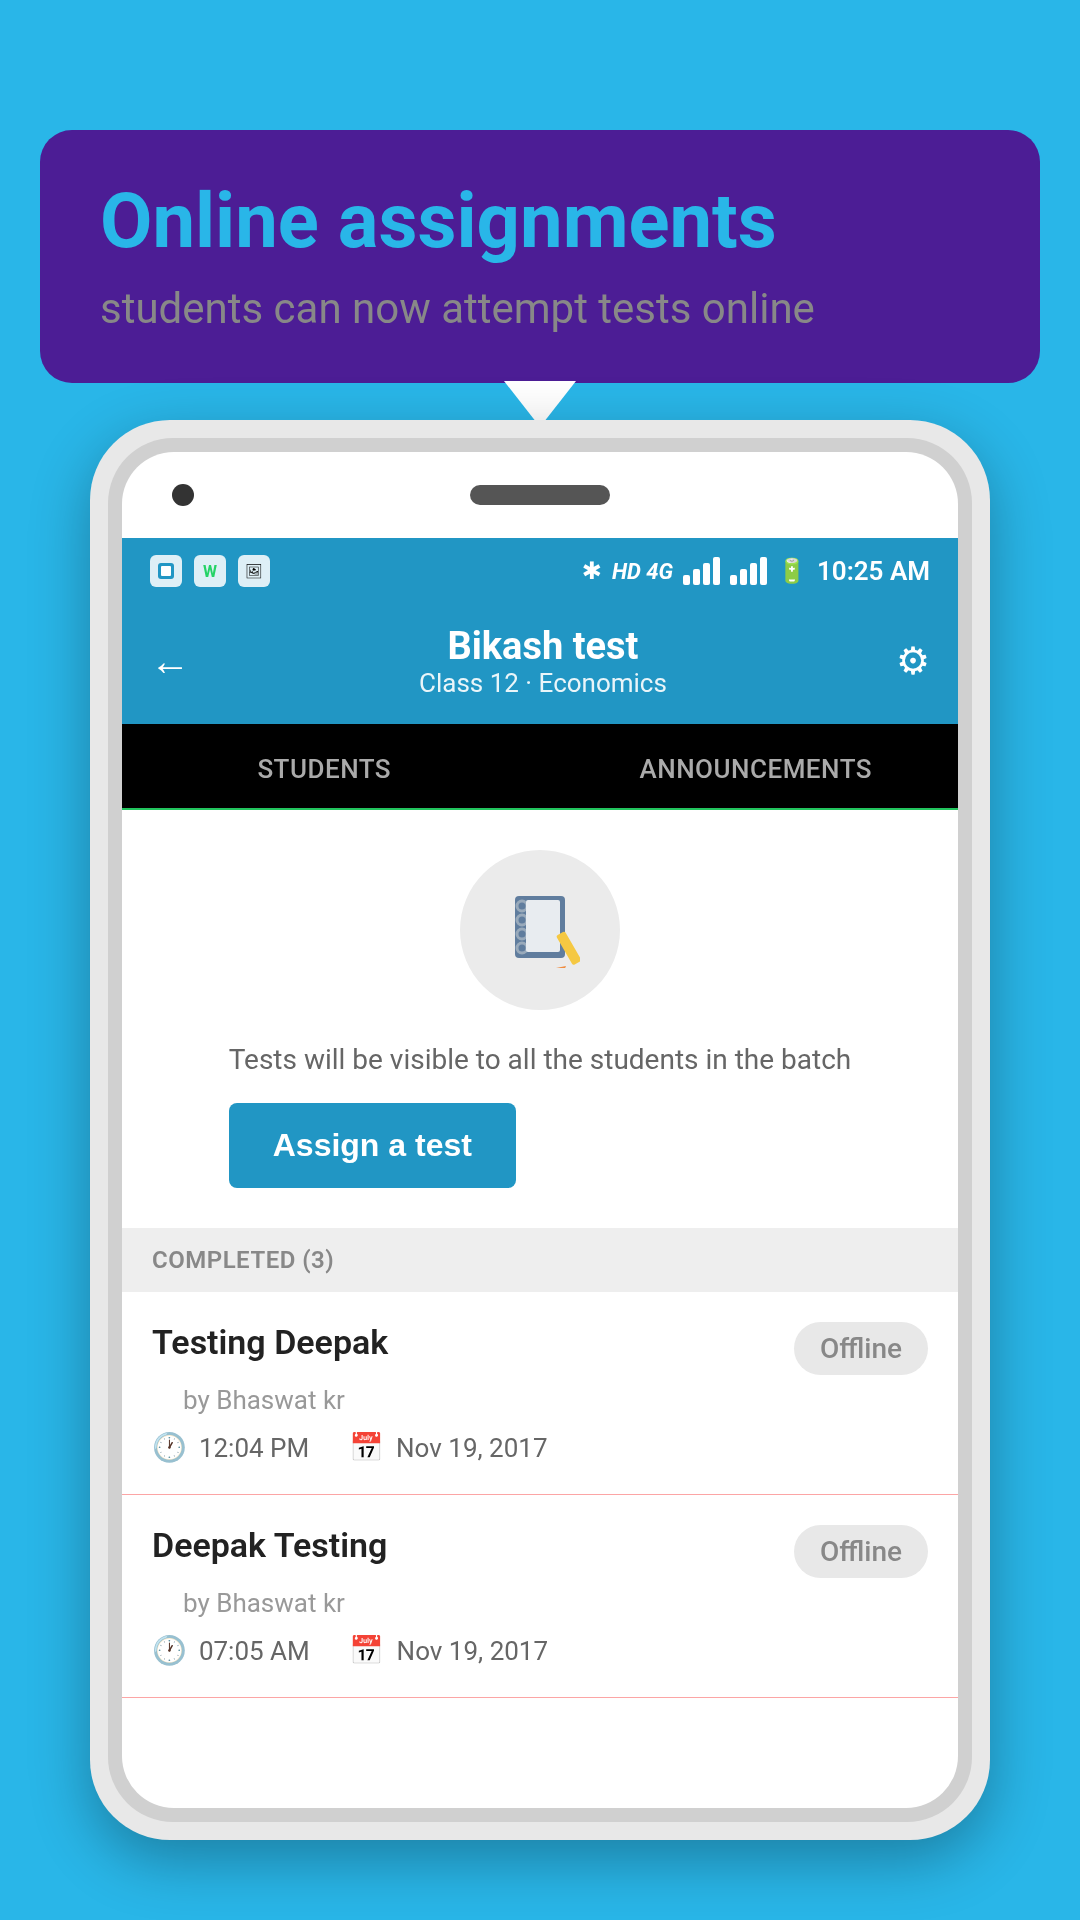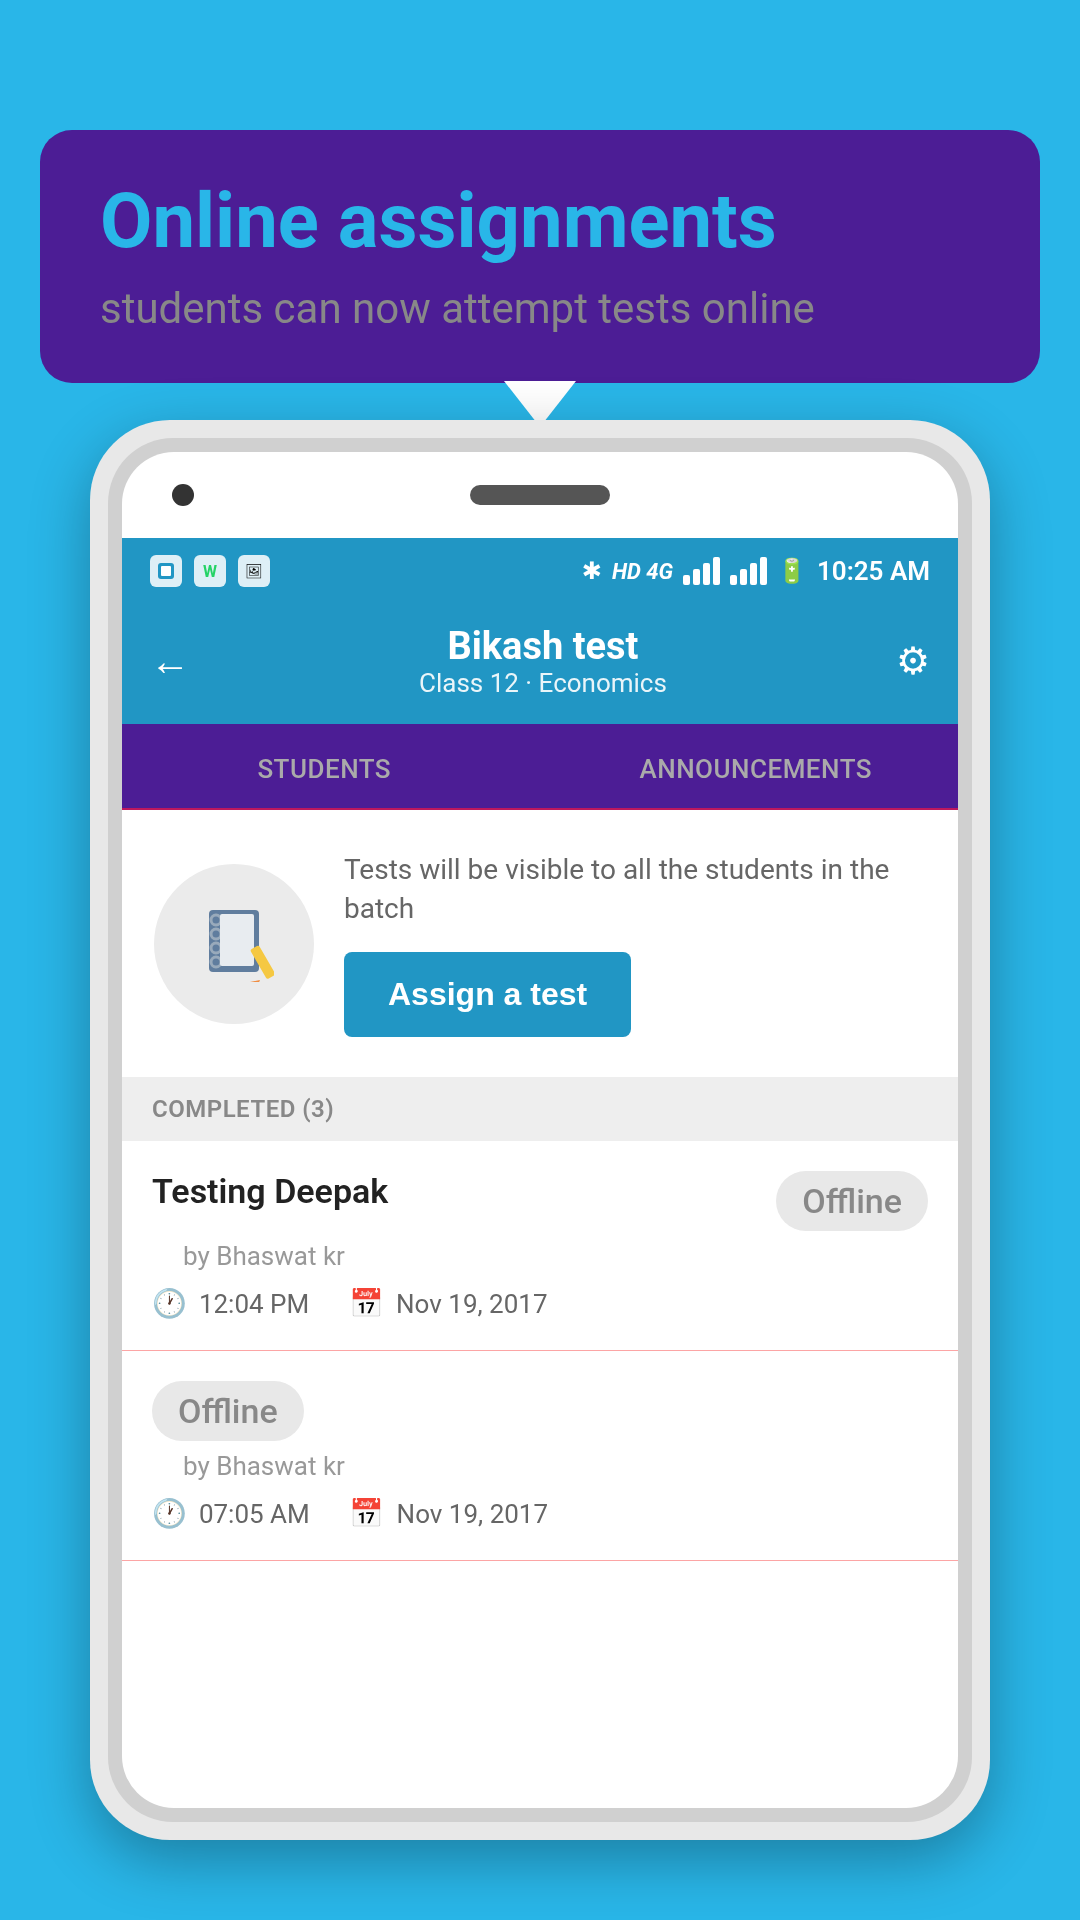--- a/index.html
+++ b/index.html
@@ -175,23 +175,23 @@
       font-size: 26px;
     }
     .header-gear {
       color: white;
       font-size: 38px;
       cursor: pointer;
     }
 
     
     .tabs-bar {
-      background: #4c1d95;
-      display: flex;
-      border-bottom: 2px solid #be185d;
+      background: #000000;
+      display: flex;
+      border-bottom: 2px solid #22c55e;
       gap: 27px;
     }
     .tab {
       flex: 1;
       text-align: center;
       padding: 30px 10px 24px;
       font-size: 26px;
       font-weight: 500;
       color: #aaa;
       letter-spacing: 0.5px;
@@ -232,24 +232,25 @@
       font-size: 34px;
     }
     .search-input-text {
       font-size: 32px;
       color: #bbb;
     }
 
     
     .info-card {
       background: white;
-      padding: 40px 32px;
+      padding: 40px 43px;
       display: flex;
       align-items: center;
       gap: 30px;
+      flex-direction: column;
     }
     .test-icon-circle {
       width: 160px;
       height: 160px;
       background: #ebebeb;
       border-radius: 50%;
       display: flex;
       align-items: center;
       justify-content: center;
       flex-shrink: 0;
@@ -302,21 +303,21 @@
     .test-name {
       font-size: 34px;
       font-weight: 600;
       color: #222;
     }
     .offline-badge {
       background: #e8e8e8;
       color: #888;
       border-radius: 30px;
       padding: 10px 26px;
-      font-size: 34px;
+      font-size: 28px;
       font-weight: 500;
     }
     .test-author {
       font-size: 26px;
       color: #999;
       margin-bottom: 16px;
       margin-left: 31px;
     }
     .test-meta {
       display: flex;
@@ -450,20 +451,21 @@
             </div>
             <div class="meta-item">
               <span class="meta-icon">📅</span>
               <span>Nov 19, 2017</span>
             </div>
           </div>
         </div>
 
         <div class="test-item">
           <div class="test-item-header">
+            <div class="test-name">Deepak Testing</div>
             <div class="offline-badge">Offline</div>
           </div>
           <div class="test-author">by Bhaswat kr</div>
           <div class="test-meta">
             <div class="meta-item">
               <span class="meta-icon">🕐</span>
               <span>07:05 AM</span>
             </div>
             <div class="meta-item">
               <span class="meta-icon">📅</span>

